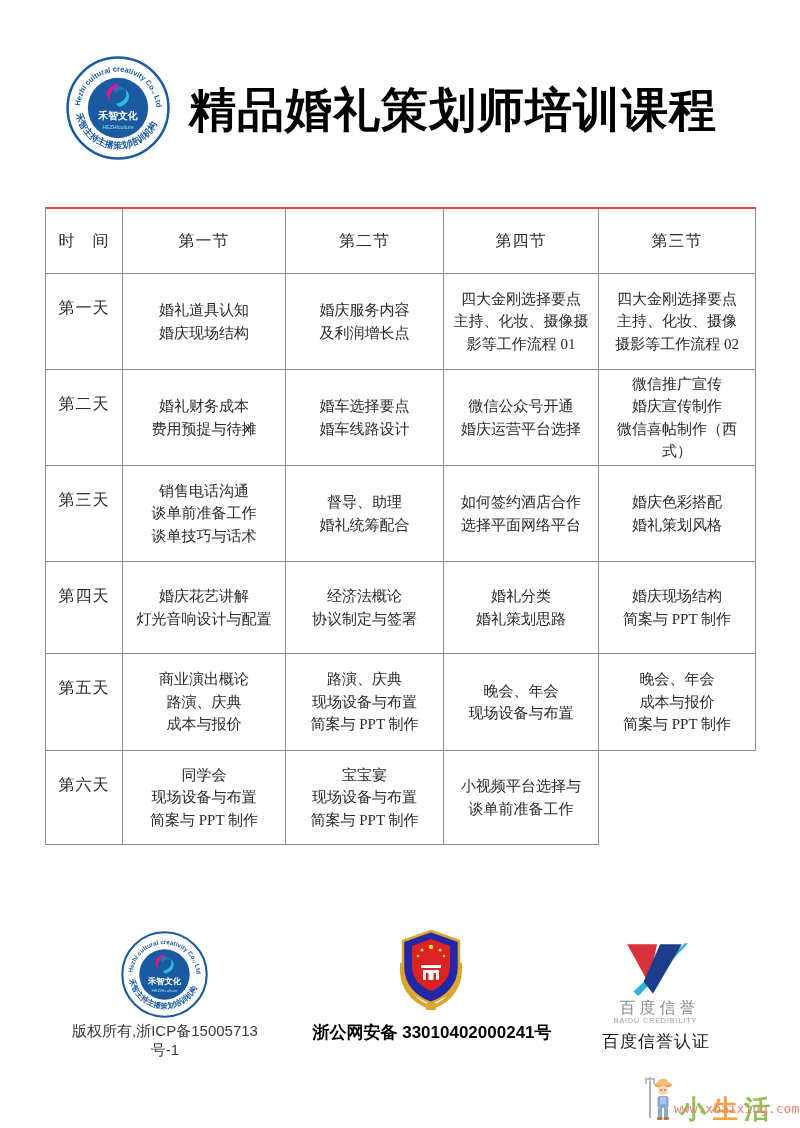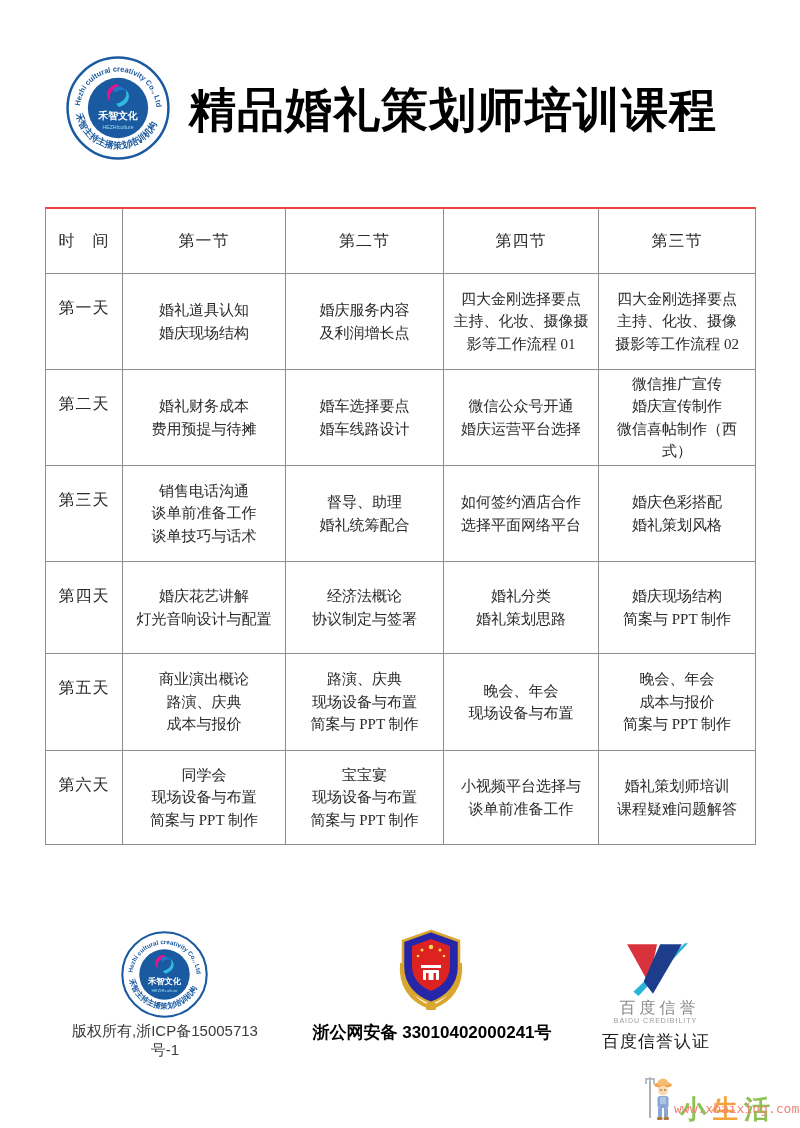--- a/index.html
+++ b/index.html
@@ -167,22 +167,20 @@
 
     <div class="day">第六天</div>
     <div class="cell">同学会
 现场设备与布置
 简案与 PPT 制作</div>
     <div class="cell">宝宝宴
 现场设备与布置
 简案与 PPT 制作</div>
     <div class="cell">小视频平台选择与
 谈单前准备工作</div>
-    <div class="cell">婚礼策划师培训
-课程疑难问题解答</div>
   </div>
 
   <svg class="hezhi-logo-bottom" viewBox="0 0 100 100">
     <defs>
       <path id="t2" d="M 13,52 A 37,37 0 1 1 87,52"></path>
       <path id="b2" d="M 9,48 A 41,41 0 0 0 91,48"></path>
     </defs>
     <circle cx="50" cy="50" r="48.5" fill="#ffffff" stroke="#1a5aa0" stroke-width="2.4"></circle>
     <circle cx="50" cy="50" r="29" fill="#1a5aa0"></circle>
     <text font-size="7.2" fill="#1a5aa0" font-family="Liberation Sans, sans-serif" font-weight="bold">

